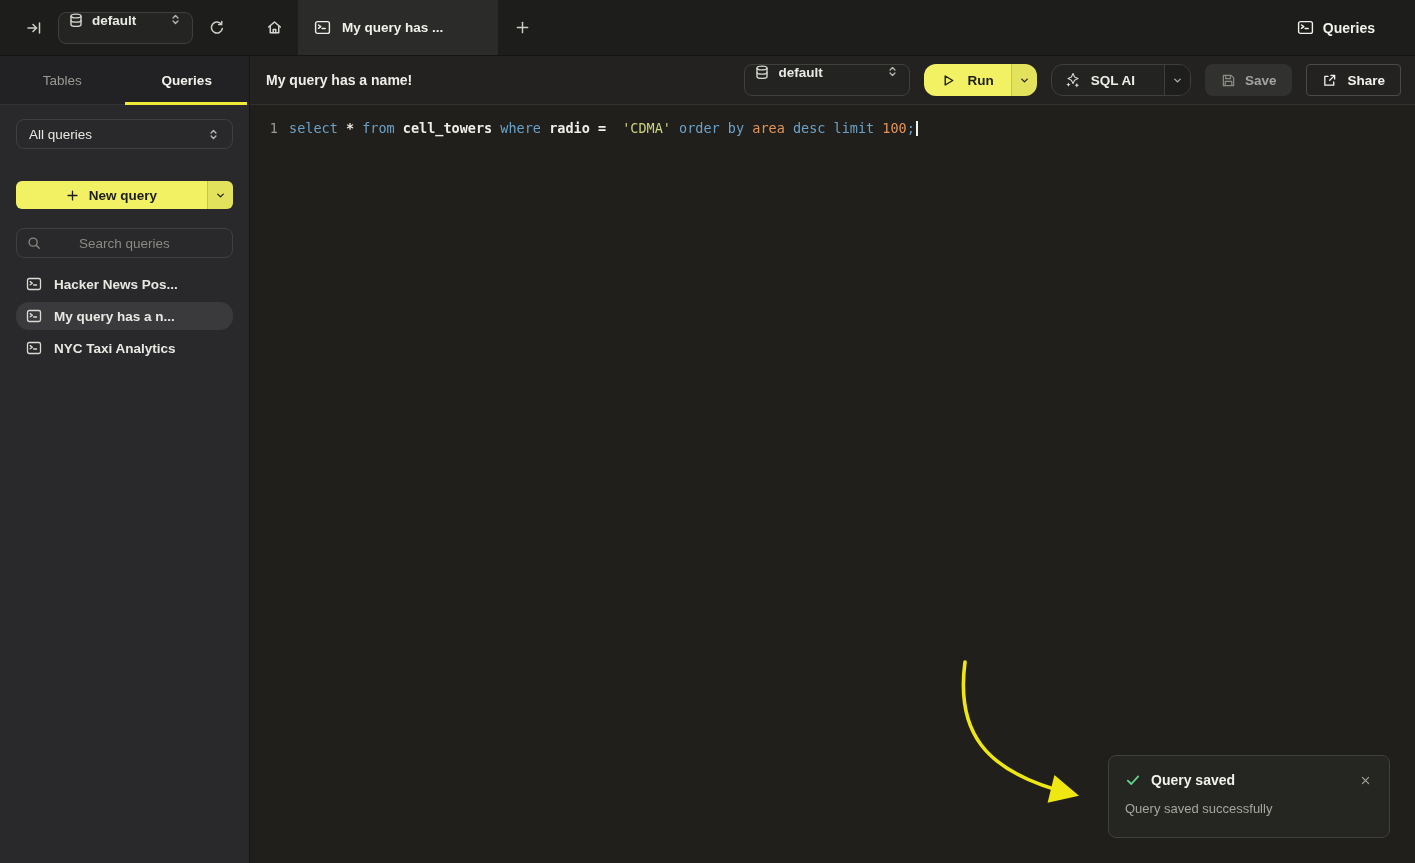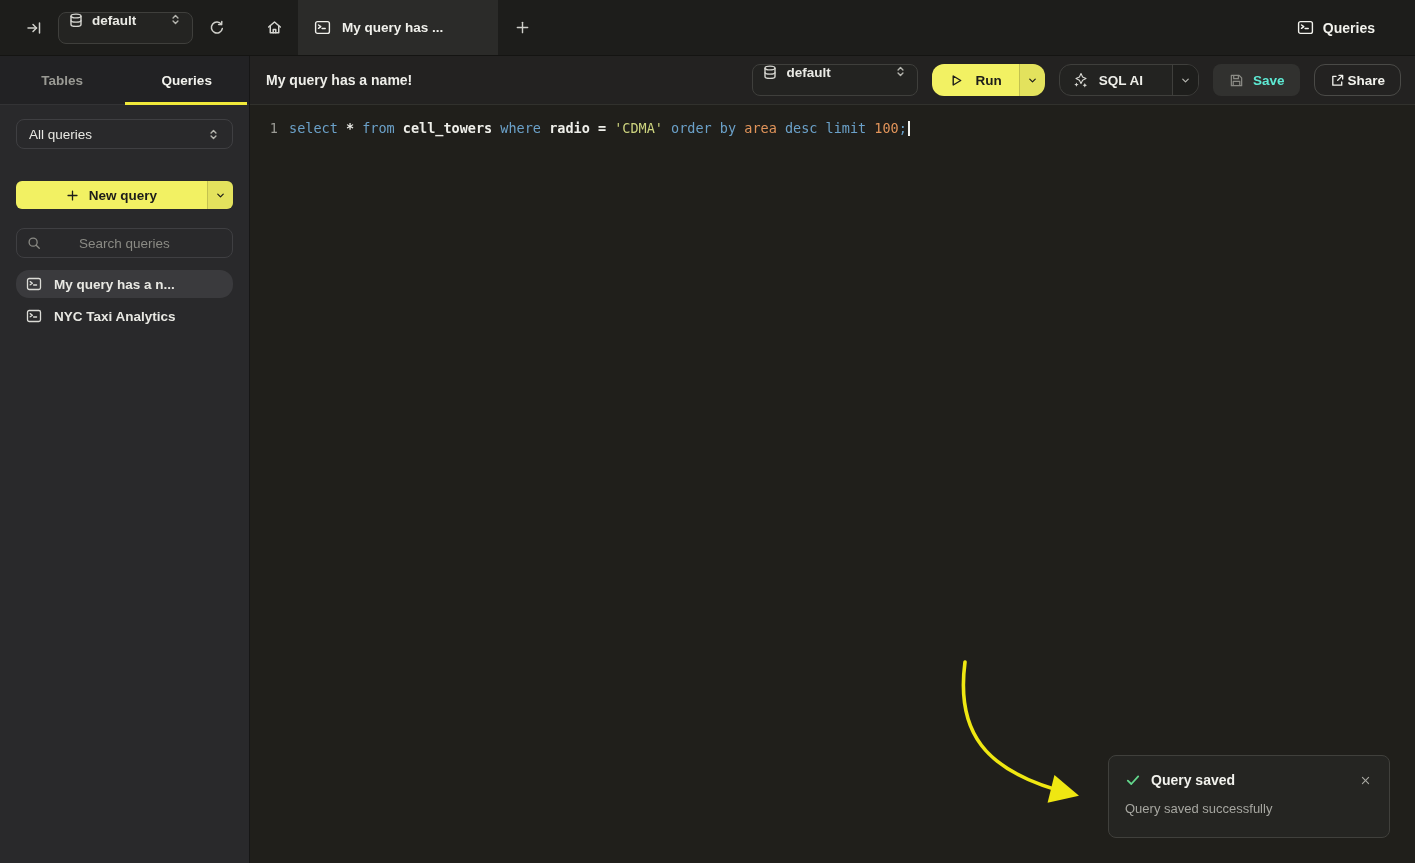--- a/index.html
+++ b/index.html
@@ -51,21 +51,21 @@
     position:absolute; top:56px; left:0; width:250px; height:807px;
     background:var(--sidebar-bg,#29292b); border-right:1px solid #161616;
     display:flex; flex-direction:column;
   }
   .sidebar-tabs {
     height:49px; flex:0 0 49px; display:flex; background:#222224;
     border-bottom:1px solid #333335;
   }
   .side-tab {
     flex:1; display:flex; align-items:center; justify-content:center;
-    font-size:13.5px; color:#9a9a94; cursor:pointer; position:relative; font-weight:700;
+    font-size:13.5px; color:#9a9a94; cursor:pointer; position:relative; font-weight:400;
   }
   .side-tab.active { color:#f2f2ed; font-weight:600; }
   .side-tab.active::after {
     content:""; position:absolute; left:0; right:2px; bottom:-1px; height:3px;
     background:var(--accent-underline,#f0e93a);
   }
   .sidebar-content { padding:14px 16px 0 16px; }
   .filter-select {
     width:100%; height:30px; border:1px solid #3f3f42; border-radius:8px;
     display:flex; align-items:center; padding:0 12px; cursor:pointer;
@@ -112,37 +112,37 @@
   .query-title { font-size:14px; font-weight:600; color:#eeeee9; }
   .toolbar { margin-left:auto; display:flex; align-items:center; gap:14px; }
   .toolbar-db { width:166px; background:#232321; }
   .split-btn { height:32px; border-radius:12px; overflow:hidden; display:flex; align-items:stretch; cursor:pointer; border:none; }
   .run-btn { background:var(--accent,#f2f163); color:#1d1d1a; }
   .run-main { display:flex; align-items:center; gap:11px; padding:0 17px; font-size:13.5px; font-weight:600; color:#1d1d1a; }
   .sqlai-btn { border:1px solid #3f3f3c; background:#232321; color:#eeeee9;gap:16px; }
   .sqlai-main { display:flex; align-items:center; gap:10px; padding:0 13px; font-size:13.5px; font-weight:600; }
   .sqlai-btn .btn-split { background:#1e1e1c; border-left:1px solid #3f3f3c; }
   .save-btn {
-    height:32px; border:none; border-radius:8px; background:#31312f; color:#5eead4;
+    height:32px; border:none; border-radius:8px; background:#31312f; color:#a3a3a3;
     display:flex; align-items:center; gap:9px; padding:0 16px; font-size:13.5px; font-weight:600;
     cursor:default;
   }
   .share-btn {
-    height:32px; border:1px solid #4a4a47; border-radius:11px; background:transparent; color:#f2f2ed;
-    display:flex; align-items:center; gap:2px; padding:0 15px; font-size:13.5px; font-weight:600; cursor:pointer;
+    height:32px; border:1px solid #4a4a47; border-radius:4px; background:transparent; color:#f2f2ed;
+    display:flex; align-items:center; gap:10px; padding:0 15px; font-size:13.5px; font-weight:600; cursor:pointer;
   }
 
   
   .editor { padding:13px 0 0 16px; font-family:"DejaVu Sans Mono", monospace; font-size:13.5px; }
   .code-line { display:flex; line-height:20px; }
   .gutter { width:12px; text-align:right; color:#9a9a94; margin-right:11px; flex:0 0 12px; }
   .tok-kw { color:var(--kw,#6ba1c9); }
   .tok-op { color:#eeeee9; font-weight:700; }
   .tok-id { color:#eeeee9; font-weight:700; }
-  .tok-str { color:var(--str,#ccd37e); }
+  .tok-str { color:var(--str,#ccd37e);margin-left:8px; }
   .tok-num { color:var(--num,#e1945a); }
   .caret { display:inline-block; width:2px; height:15px; background:#f2f2ed; vertical-align:text-bottom; margin-left:1px; }
 
   
   .toast {
     position:absolute; right:25px; bottom:25px; width:282px; height:83px;
     background:#252522; border:1px solid #40403c; border-radius:8px;
     padding:16px 16px 0 16px;
   }
   .toast-head { display:flex; align-items:center; gap:10px; }
@@ -277,20 +277,30 @@
       <span>
         <svg width="14" height="14" viewBox="0 0 16 16" fill="none" stroke="#8a8a84" stroke-width="1.5" stroke-linecap="round">
           <circle cx="7" cy="7" r="4.6"></circle>
             <line x1="10.5" y1="10.5" x2="14" y2="14"></line>
         </svg>
       </span>
       <input type="text" placeholder="Search queries" style="">
     </div>
 
     <ul class="query-list">
+      <li class="query-row">
+        <span class="q-icon">
+          <svg width="16" height="16" viewBox="0 0 16 16" fill="none" stroke="currentColor" stroke-width="1.3" stroke-linecap="round" stroke-linejoin="round">
+            <rect x="1.5" y="2.5" width="13" height="11" rx="1.8"></rect>
+              <polyline points="4.2,5.6 6.4,7.2 4.2,8.8"></polyline>
+              <line x1="7.6" y1="9" x2="10.6" y2="9"></line>
+          </svg>
+        </span>
+        <span class="q-label">Hacker News Pos...</span>
+      </li>
       <li class="query-row selected">
         <span class="q-icon">
           <svg width="16" height="16" viewBox="0 0 16 16" fill="none" stroke="currentColor" stroke-width="1.3" stroke-linecap="round" stroke-linejoin="round">
             <rect x="1.5" y="2.5" width="13" height="11" rx="1.8"></rect>
               <polyline points="4.2,5.6 6.4,7.2 4.2,8.8"></polyline>
               <line x1="7.6" y1="9" x2="10.6" y2="9"></line>
           </svg>
         </span>
         <span class="q-label">My query has a n...</span>
       </li>

